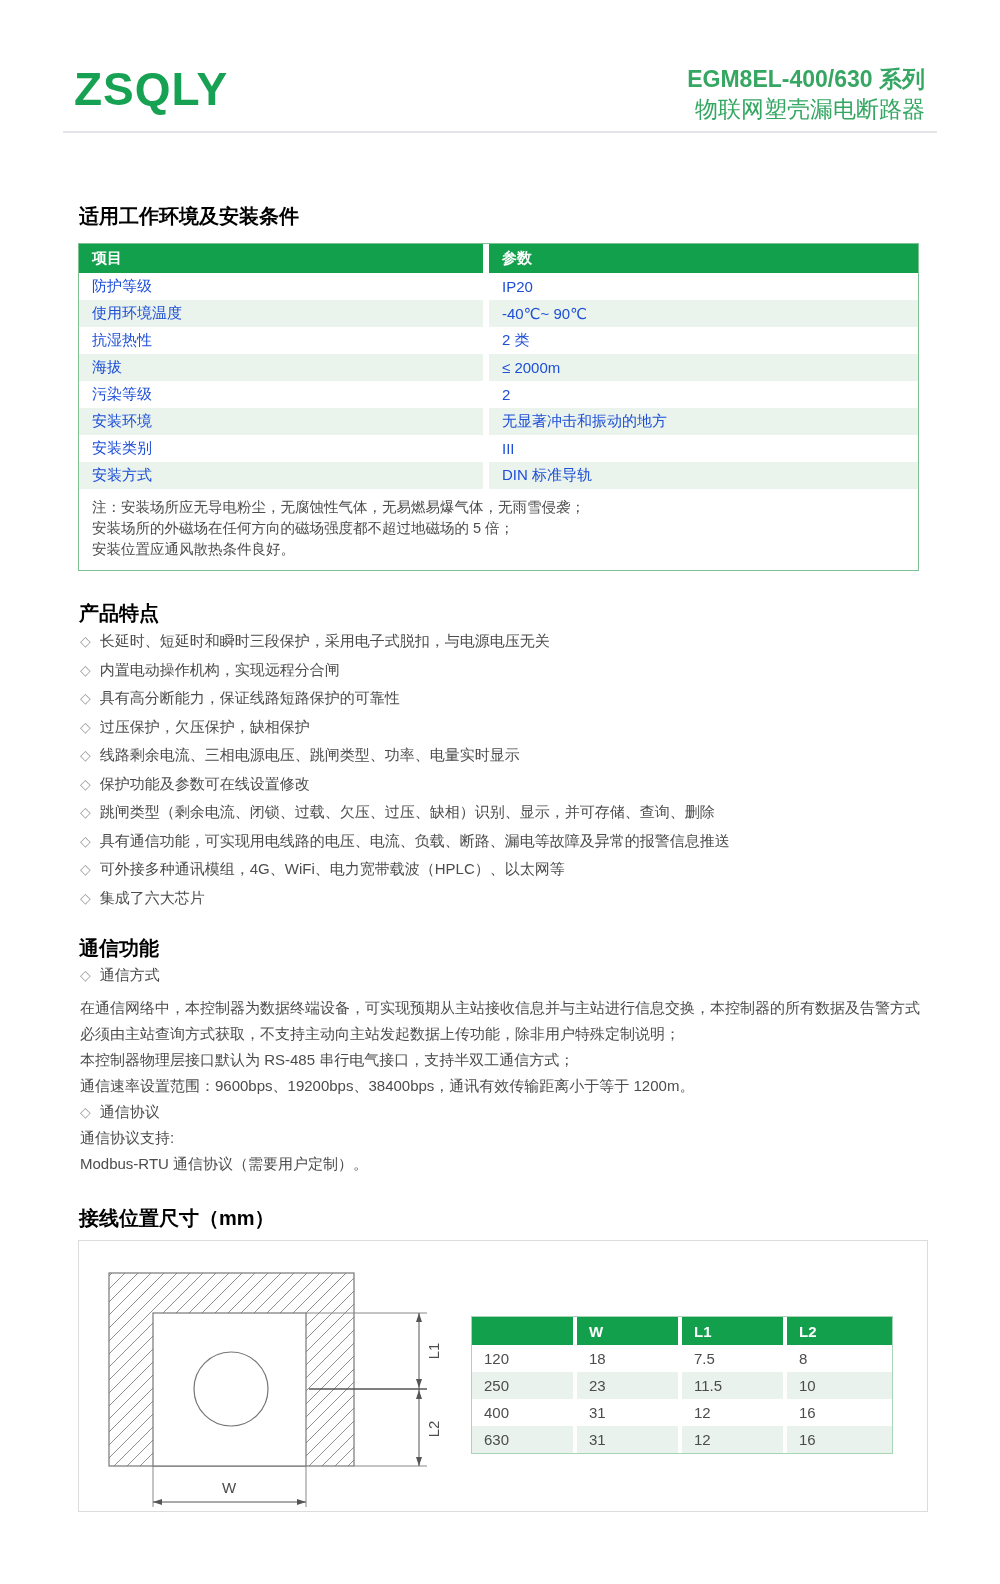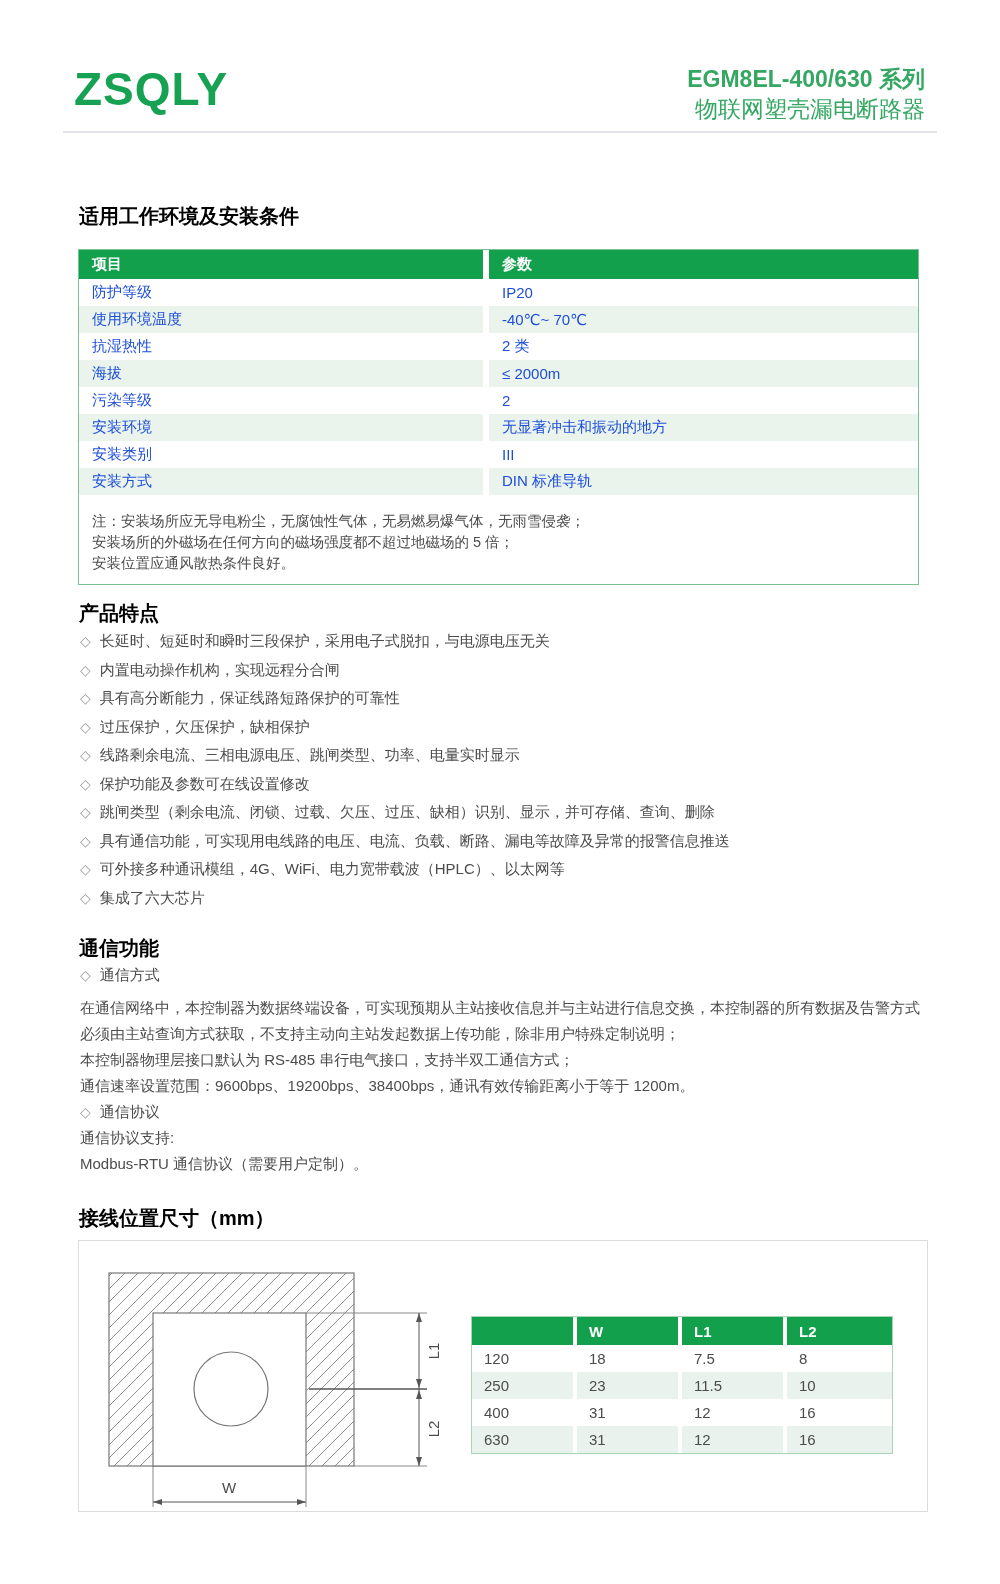--- a/index.html
+++ b/index.html
@@ -28,37 +28,37 @@
     position:absolute; left:63px; top:131px; width:874px; height:2px;
     background:#e4e4e8;
   }
   
   .sec-heading {
     position:absolute; left:79px;
     font-size:20px; font-weight:700; color:#000000;
   }
   
   .env-box {
-    position:absolute; left:78px; top:249px; width:841px;
+    position:absolute; left:78px; top:243px; width:841px;
     border:1px solid #7cc193; background:#fff;
   }
   .env-table { width:100%; border-collapse:separate; border-spacing:0; table-layout:fixed; }
   .env-table th {
     height:29px; background:#12a04d; color:#ffffff;
     font-size:15px; font-weight:700; text-align:left; padding:0 0 0 13px;
   }
   .env-table th:first-child, .env-table td:first-child {
     width:410px; border-right:6px solid #ffffff;
   }
   .env-table td {
     height:27px; font-size:15px; color:#1d4ed8; padding:0 0 0 13px;
     background:#ffffff;
   }
   .env-table tbody tr:nth-child(even) td { background:#eaf3ec; }
-  .env-note { padding:8px 14px 10px 13px; font-size:14.5px; line-height:21px; color:#4c4c4c;margin-top:8px; }
+  .env-note { padding:8px 14px 10px 13px; font-size:14.5px; line-height:21px; color:#4c4c4c; }
   
   .feature-list { position:absolute; left:80px; top:627px; list-style:none; }
   .feature-list li { line-height:27.5px; font-size:15px; color:#4c4c4c; white-space:nowrap; }
   .bullet { color:#9b9b9b; margin-right:9px; font-size:14px; }
   
   .comm-body { position:absolute; left:80px; top:962px; font-size:15px; color:#4c4c4c; }
   .comm-sub { line-height:25px; margin-bottom:7px; }
   .comm-line { line-height:26px; white-space:nowrap; }
   
   .dim-box {
@@ -100,21 +100,21 @@
           <th>参数</th>
         </tr>
       </thead>
       <tbody>
         <tr>
             <td>防护等级</td>
             <td>IP20</td>
           </tr>
         <tr>
             <td>使用环境温度</td>
-            <td>-40℃~ 70℃</td>
+            <td>-40℃~ 90℃</td>
           </tr>
         <tr>
             <td>抗湿热性</td>
             <td>2 类</td>
           </tr>
         <tr>
             <td>海拔</td>
             <td>≤ 2000m</td>
           </tr>
         <tr>

